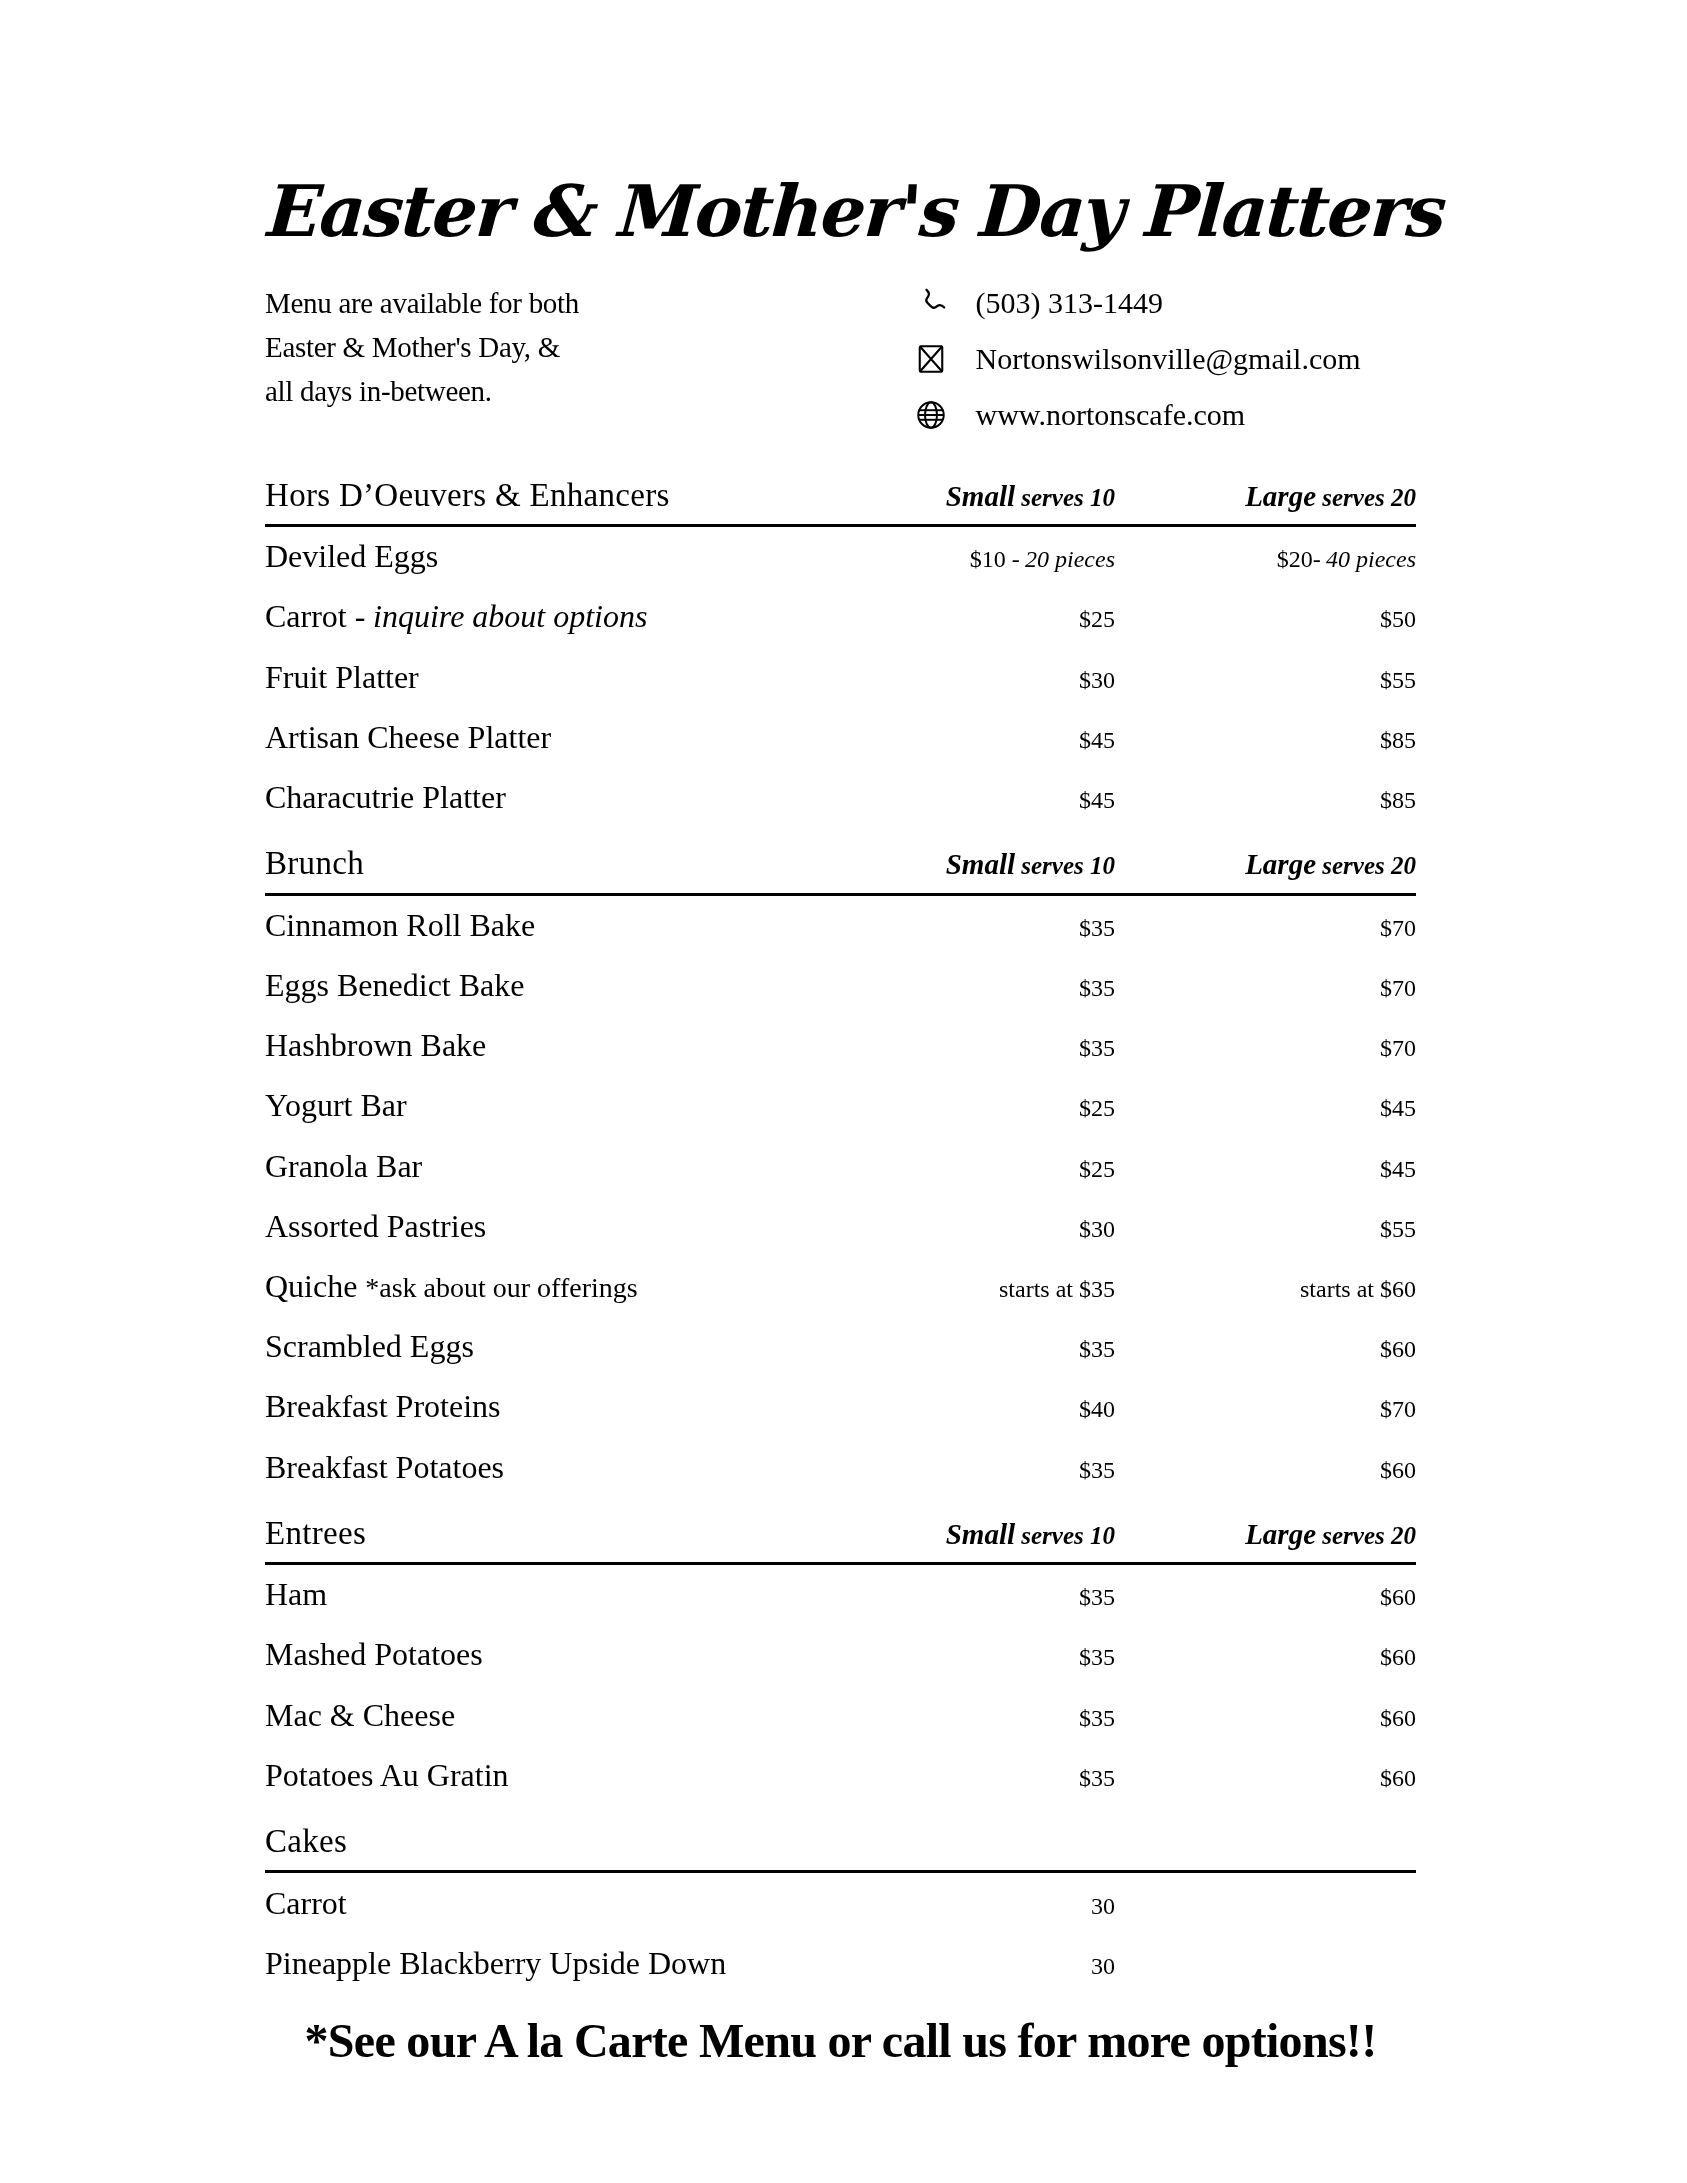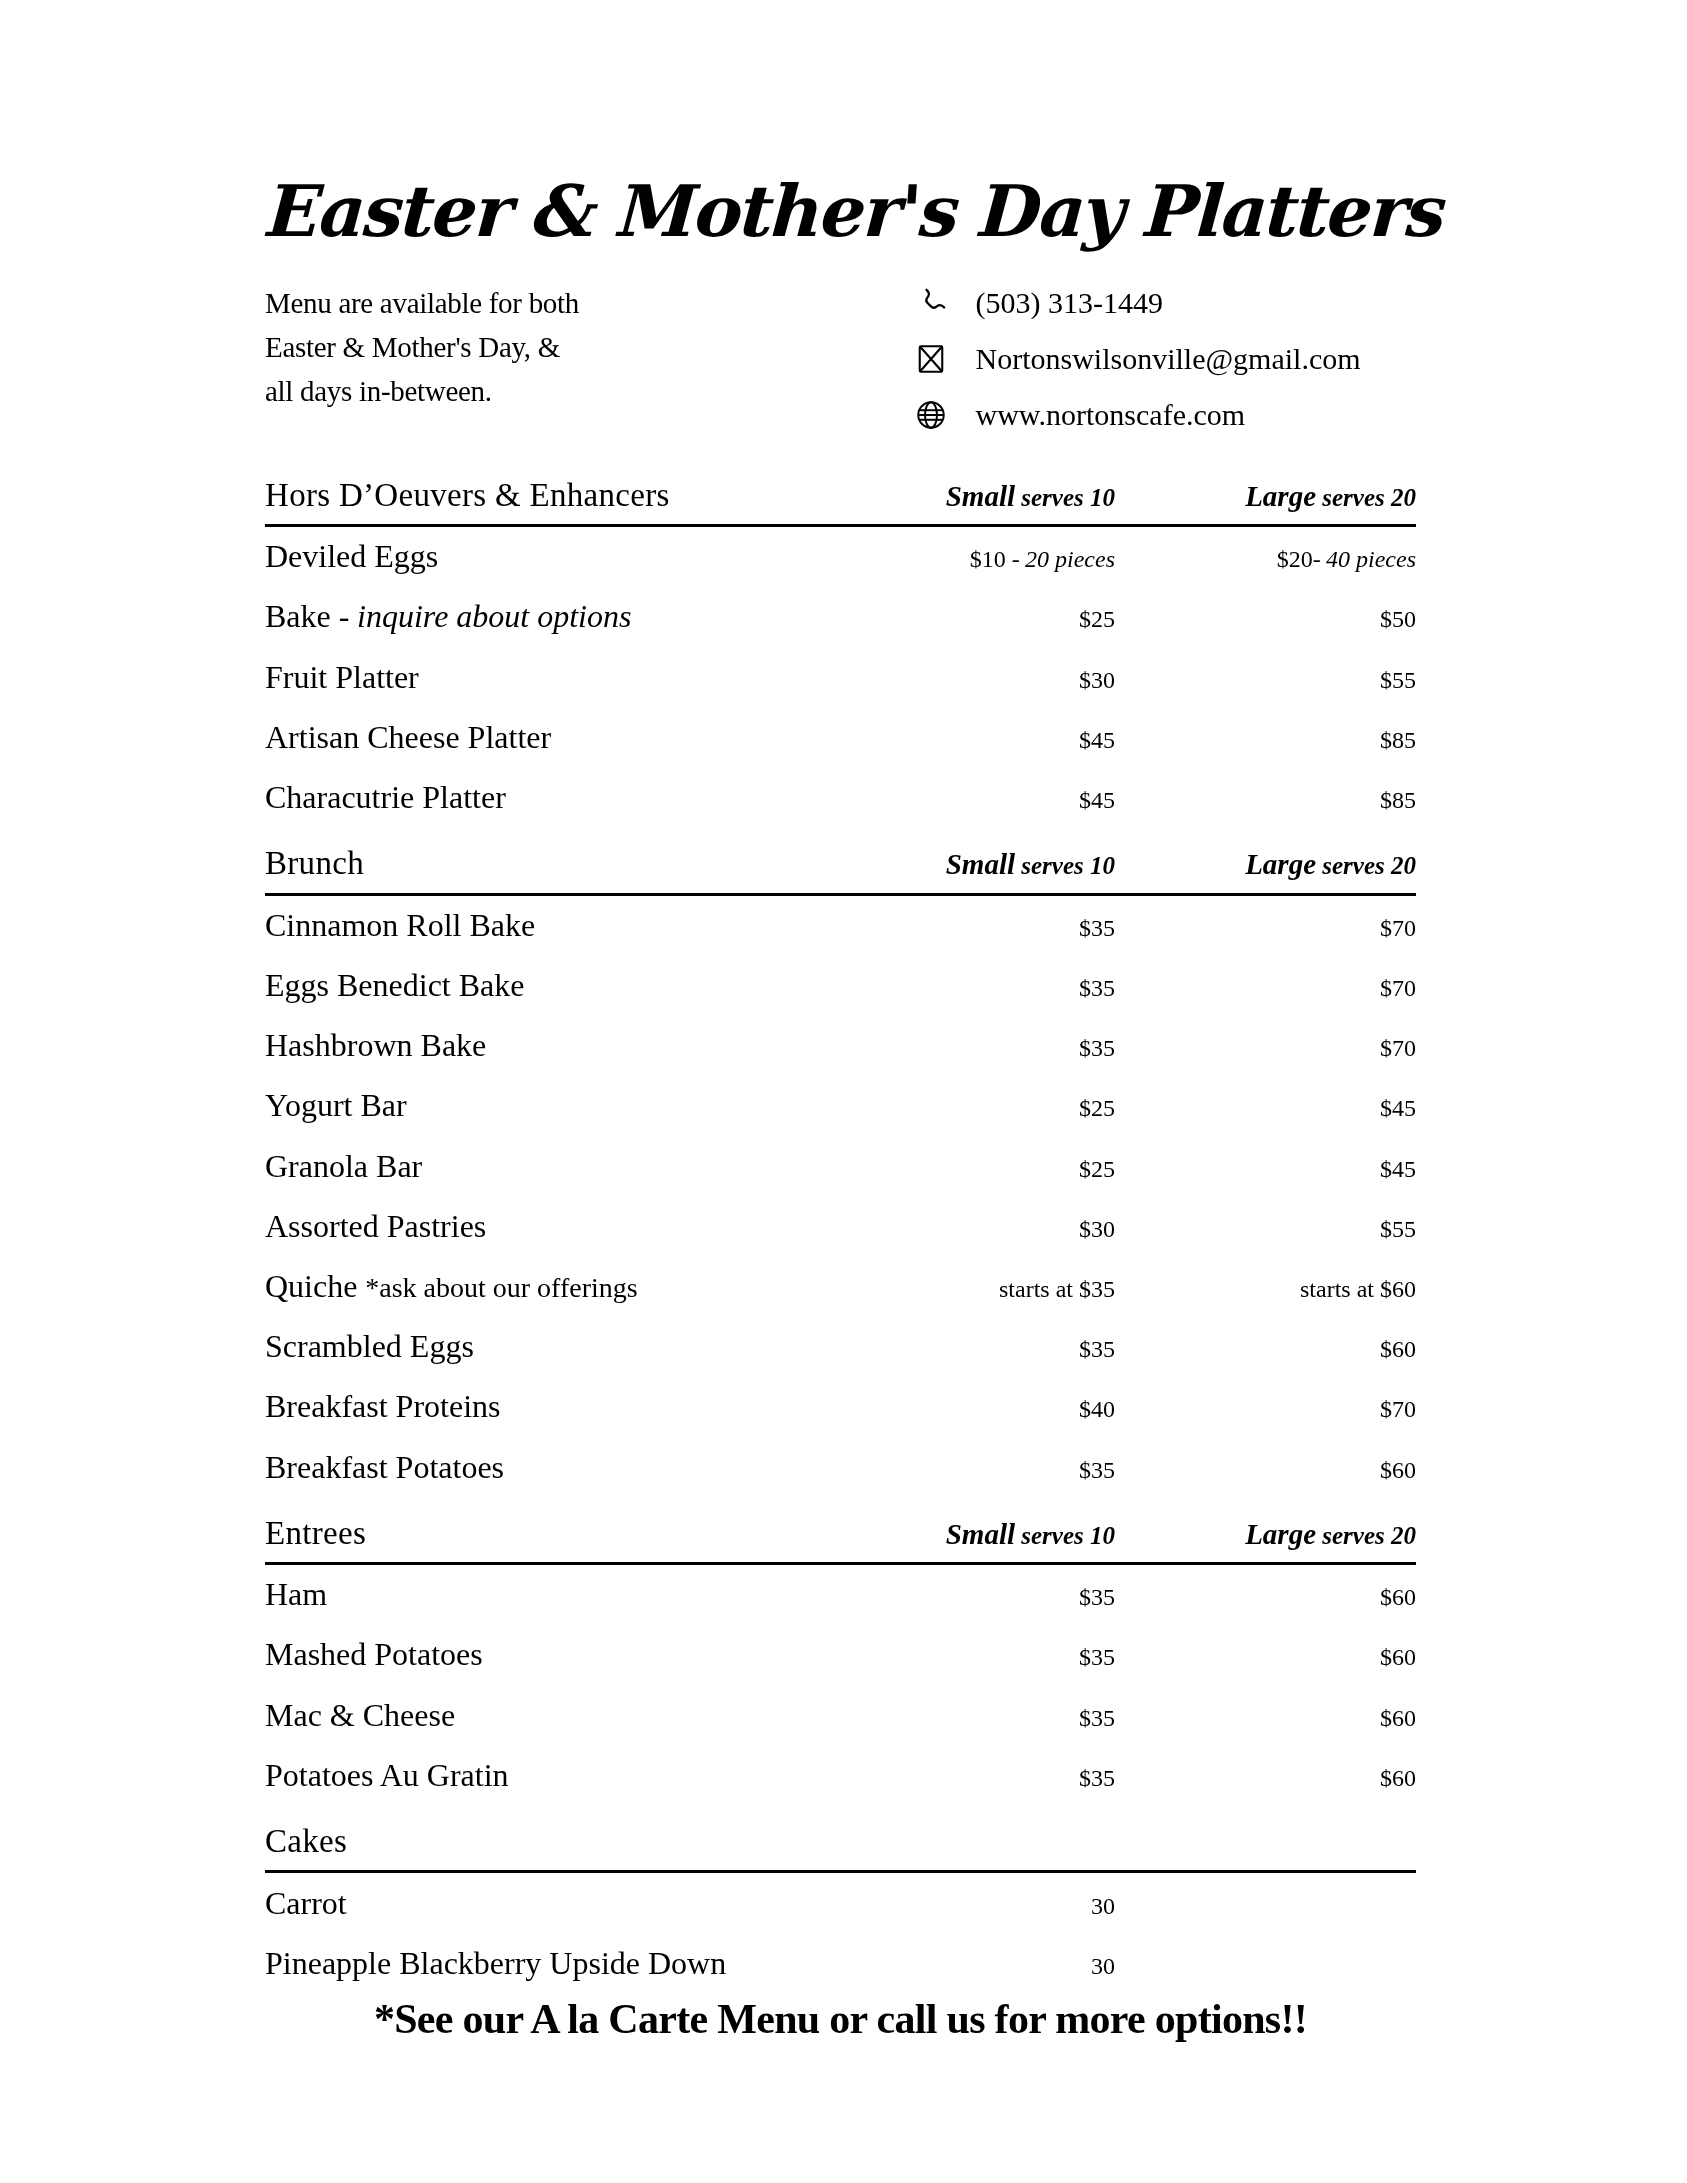--- a/index.html
+++ b/index.html
@@ -43,22 +43,22 @@
   }
   .cell { white-space:nowrap; }
   .cell span:empty { display:none; }
   .name { font-size:32px; }
   .note-it { font-style:italic; margin-left:0.24em; }
   .note-sm { font-size:28px; margin-left:0.28em; }
   .price { font-size:24px; text-align:right; }
   .pit { font-style:italic; margin-left:0.22em; }
 
   .footer {
-    margin-top:1px;
-    font-size:42px; font-weight:700; letter-spacing:-0.7px;
+    margin-top:19px;
+    font-size:48px; font-weight:700; letter-spacing:-0.7px;
     text-align:center; white-space:nowrap;
   }
 </style>
 </head>
 <body>
 
 <div class="page">
   <div class="content">
 
     <h1 class="title">Easter &amp; Mother's Day Platters</h1>
@@ -108,21 +108,21 @@
         <span class="sec-name">Hors D’Oeuvers &amp; Enhancers</span>
         <span class="col"><span class="col-main">Small</span><span class="col-sub">serves 10</span></span>
         <span class="col"><span class="col-main">Large</span><span class="col-sub">serves 20</span></span>
       </div>
       <div class="row">
         <span class="cell name"><span>Deviled Eggs</span></span>
         <span class="cell price"><span>$10 -</span><span class="pit">20 pieces</span></span>
         <span class="cell price"><span>$20-</span><span class="pit">40 pieces</span></span>
       </div>
       <div class="row">
-        <span class="cell name"><span>Bake -</span><span class="note-it">inquire about options</span></span>
+        <span class="cell name"><span>Carrot -</span><span class="note-it">inquire about options</span></span>
         <span class="cell price"><span>$25</span></span>
         <span class="cell price"><span>$50</span></span>
       </div>
       <div class="row">
         <span class="cell name"><span>Fruit Platter</span></span>
         <span class="cell price"><span>$30</span></span>
         <span class="cell price"><span>$55</span></span>
       </div>
       <div class="row">
         <span class="cell name"><span>Artisan Cheese Platter</span></span>

